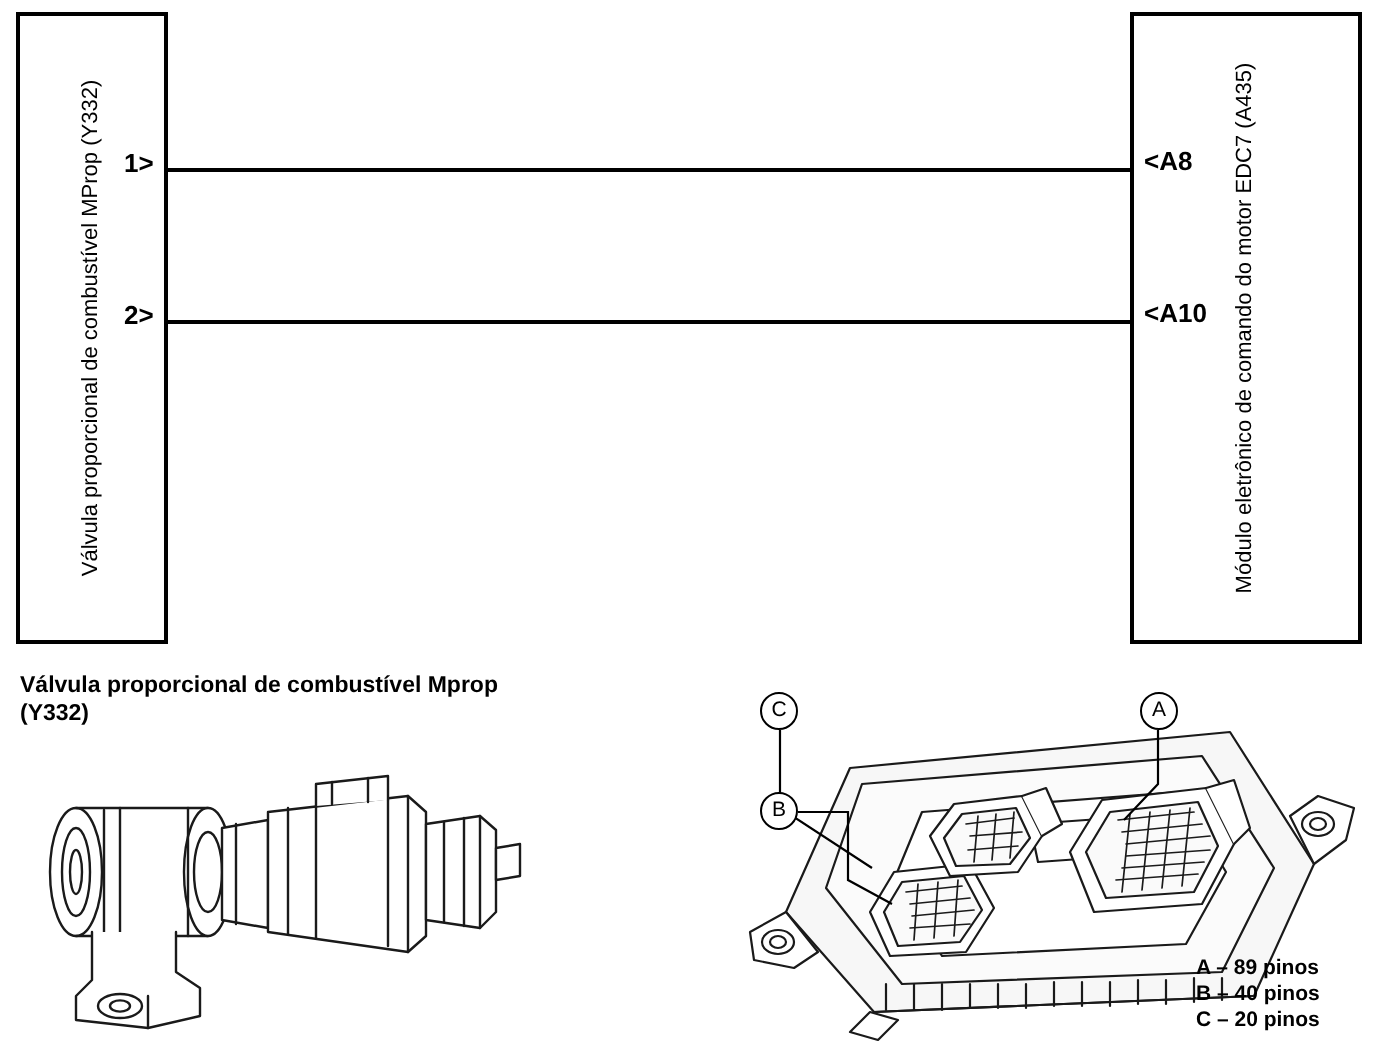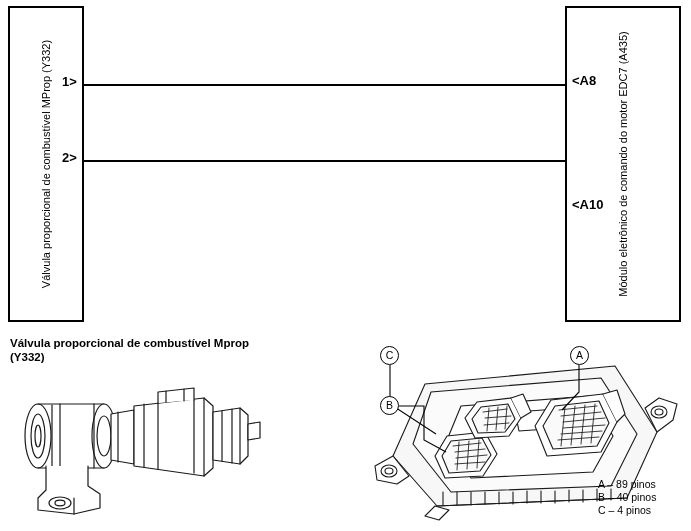--- a/index.html
+++ b/index.html
@@ -67,21 +67,21 @@
 
   .pin-label {
     position: absolute;
     font-size: 13px;
     font-weight: bold;
     white-space: nowrap;
   }
   #pin-left-1 { left: 62px; top: 74px; }
   #pin-left-2 { left: 62px; top: 150px; }
   #pin-right-1 { left: 572px; top: 73px; }
-  #pin-right-2 { left: 572px; top: 149px; margin-top: 48px; }
+  #pin-right-2 { left: 572px; top: 149px; }
 
   
   #valve-caption {
     position: absolute;
     left: 10px;
     top: 336px;
     width: 270px;
     font-size: 11.5px;
     font-weight: bold;
     line-height: 14px;
@@ -121,20 +121,21 @@
   #callout-b { left: 380px; top: 396px; }
 
   
   #pin-legend {
     position: absolute;
     left: 598px;
     top: 478px;
     font-size: 10.5px;
     line-height: 13px;
     white-space: nowrap;
+    font-weight: bold;
   }
 </style>
 </head>
 <body>
 
 <div id="page">
 
   <div class="comp-box" id="left-box">
     <div class="vert-label">Válvula proporcional de combustível MProp (Y332)</div>
   </div>
@@ -286,16 +287,16 @@
     </g>
   </svg>
 
   <div class="callout" id="callout-c">C</div>
   <div class="callout" id="callout-a">A</div>
   <div class="callout" id="callout-b">B</div>
 
   <div id="pin-legend">
     <div>A – 89 pinos</div>
     <div>B – 40 pinos</div>
-    <div>C – 4 pinos</div>
+    <div>C – 20 pinos</div>
   </div>
 
 </div>
 
 </body></html>

